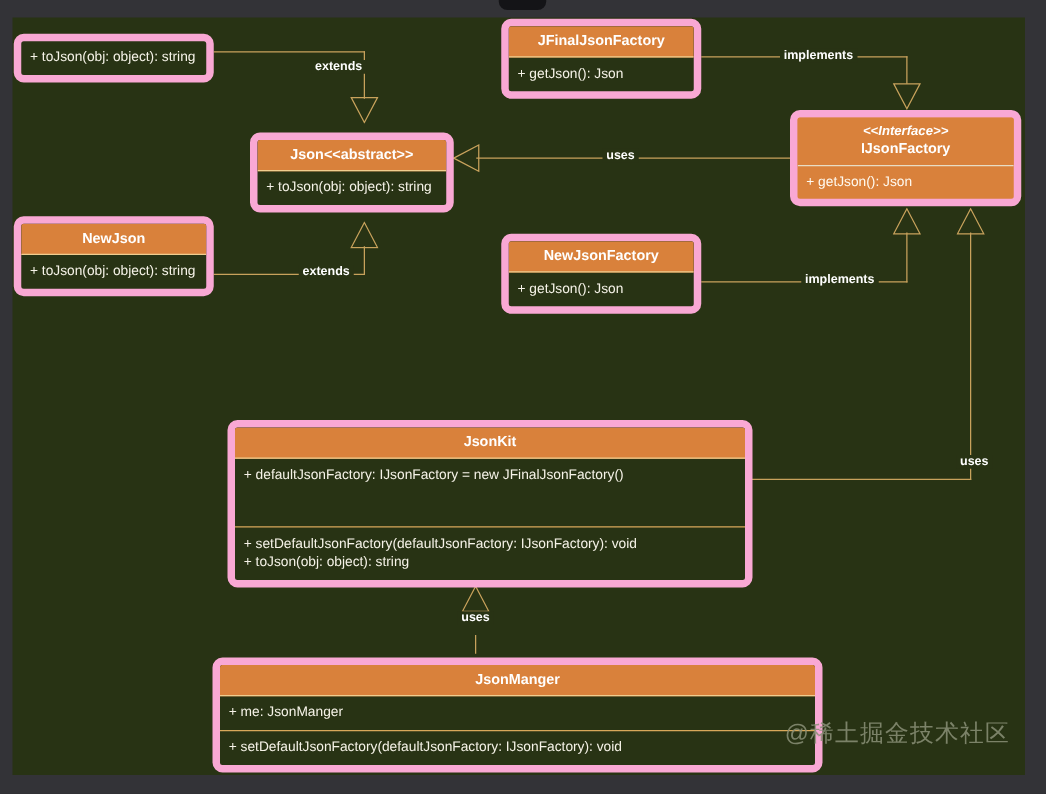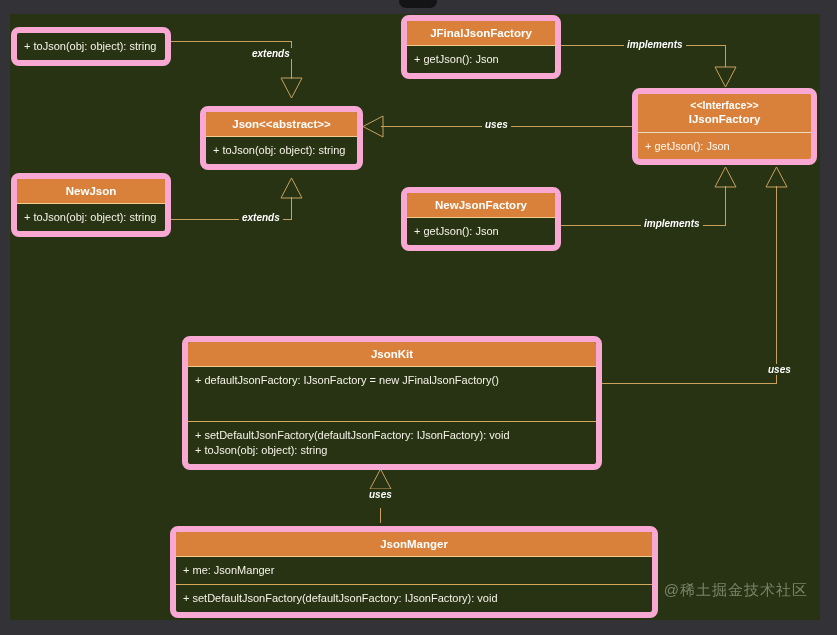--- a/index.html
+++ b/index.html
@@ -55,20 +55,21 @@
     font-weight: bold;
     font-size: 11.5px;
     text-align: center;
     line-height: 1.25;
     padding: 5px 4px 5px 4px;
     border-bottom: 1px solid #f0cd8e;
     white-space: nowrap;
   }
   .uml .hdr .stereo {
     display: block;
+    font-style: italic;
     font-weight: bold;
     font-size: 10.5px;
   }
   .uml .sect {
     padding: 6px 7px;
     font-size: 11px;
     line-height: 1.35;
     color: #f6f3e8;
     white-space: nowrap;
   }
@@ -105,31 +106,30 @@
   .ln.h { height: 1px; }
   .ln.v { width: 1px; }
   .edgelabel {
     position: absolute;
     color: #ffffff;
     font-size: 10px;
     font-weight: bold;
     background: #283314;
     padding: 0 3px;
     white-space: nowrap;
-    font-style: italic;
   }
   
   .trisvg { position: absolute; }
 
   .watermark {
     position: absolute;
     right: 12px;
     bottom: 20px;
     color: #8a9077;
-    font-size: 15px;
+    font-size: 19px;
     letter-spacing: 1px;
     opacity: 0.85;
     white-space: nowrap;
   }
 </style>
 </head>
 <body>
 
 <div id="app">
 

